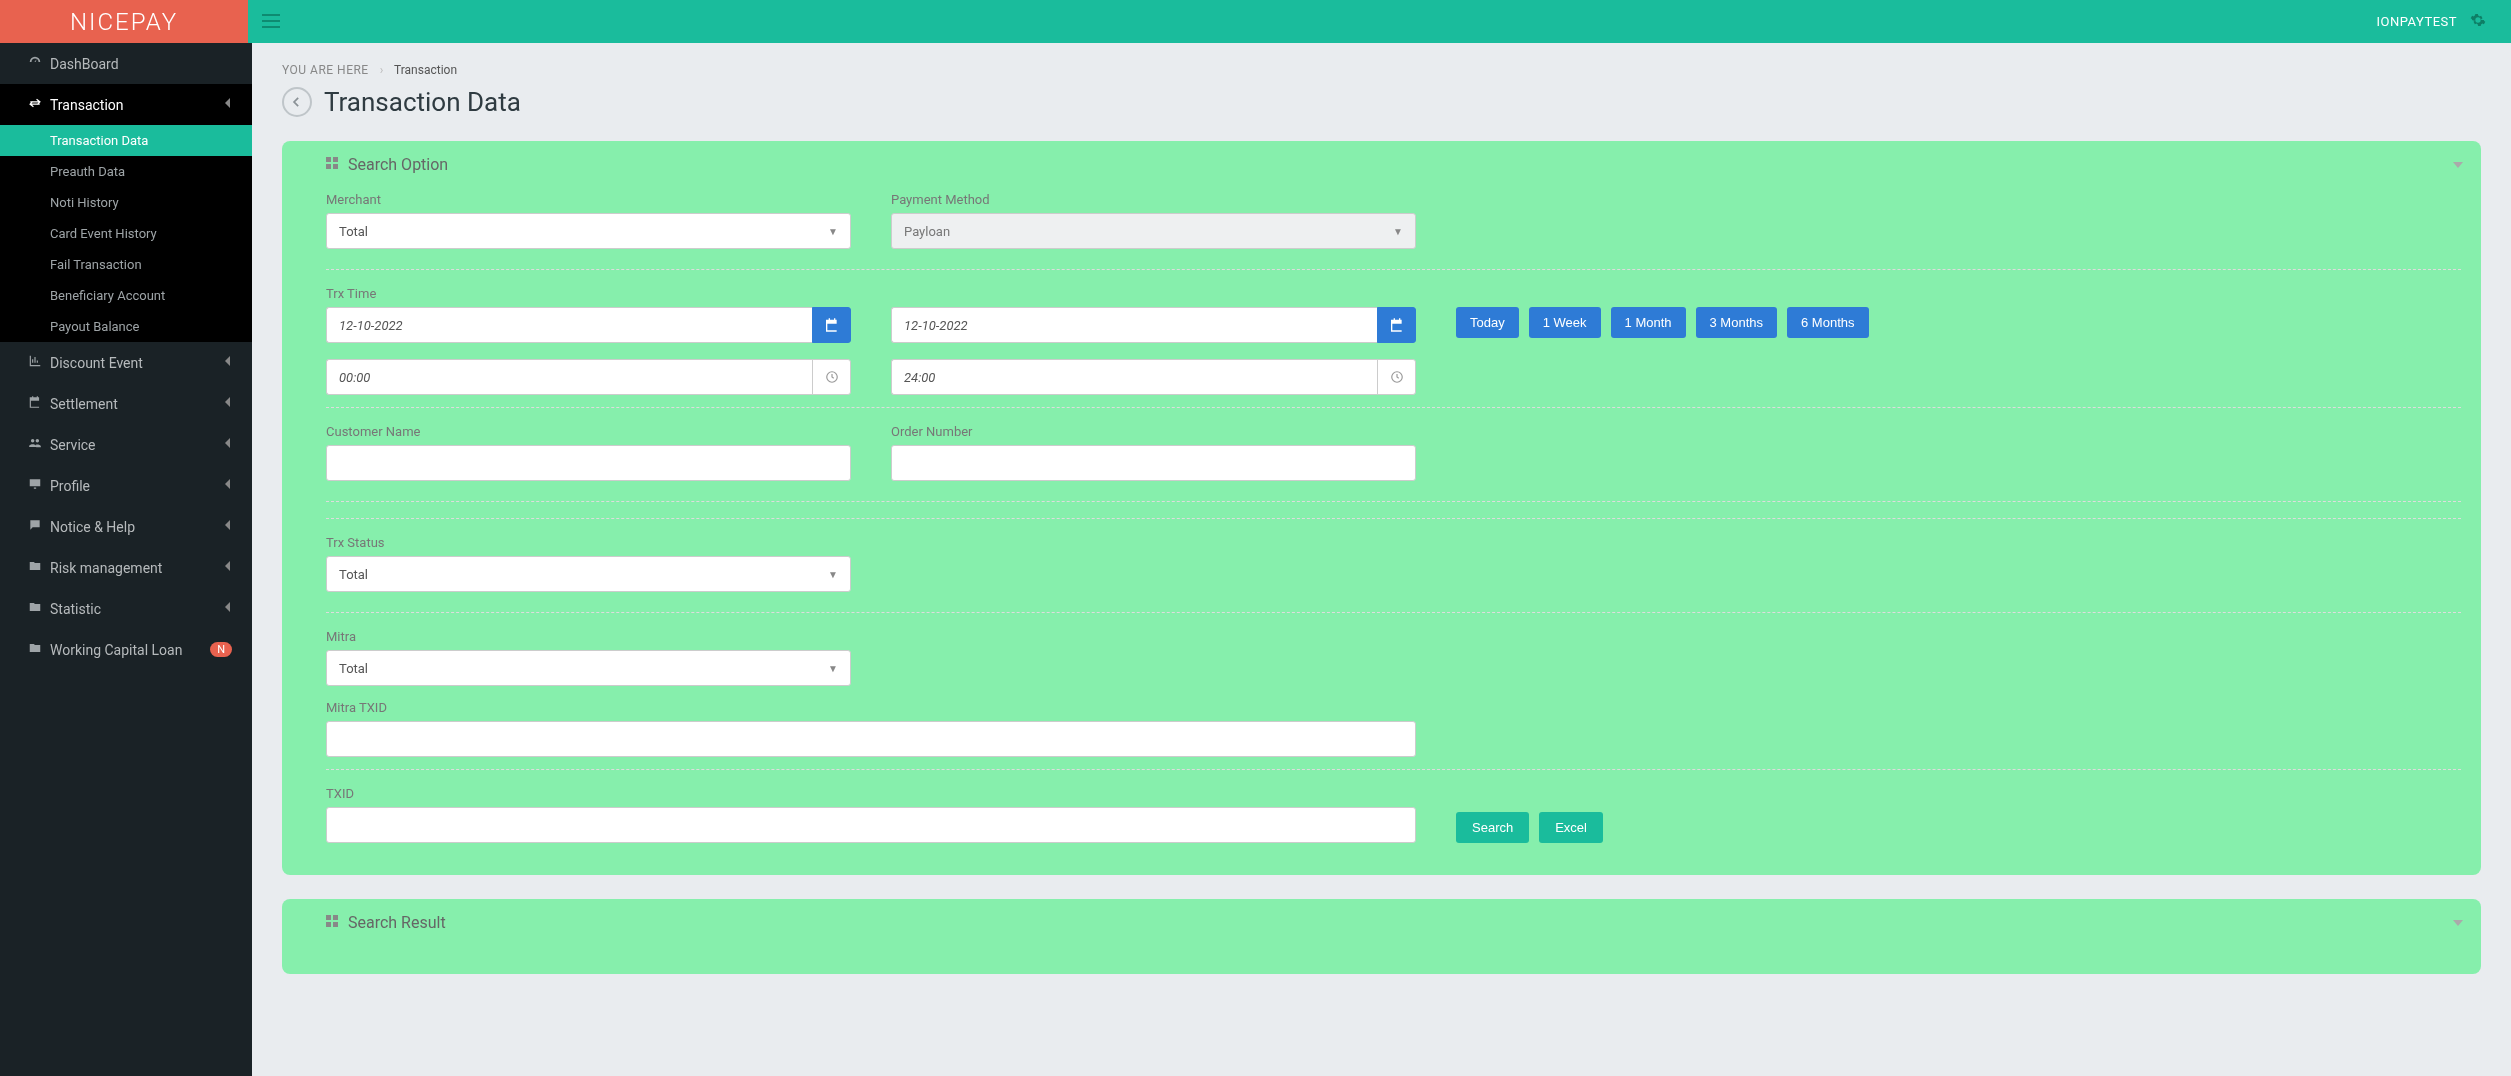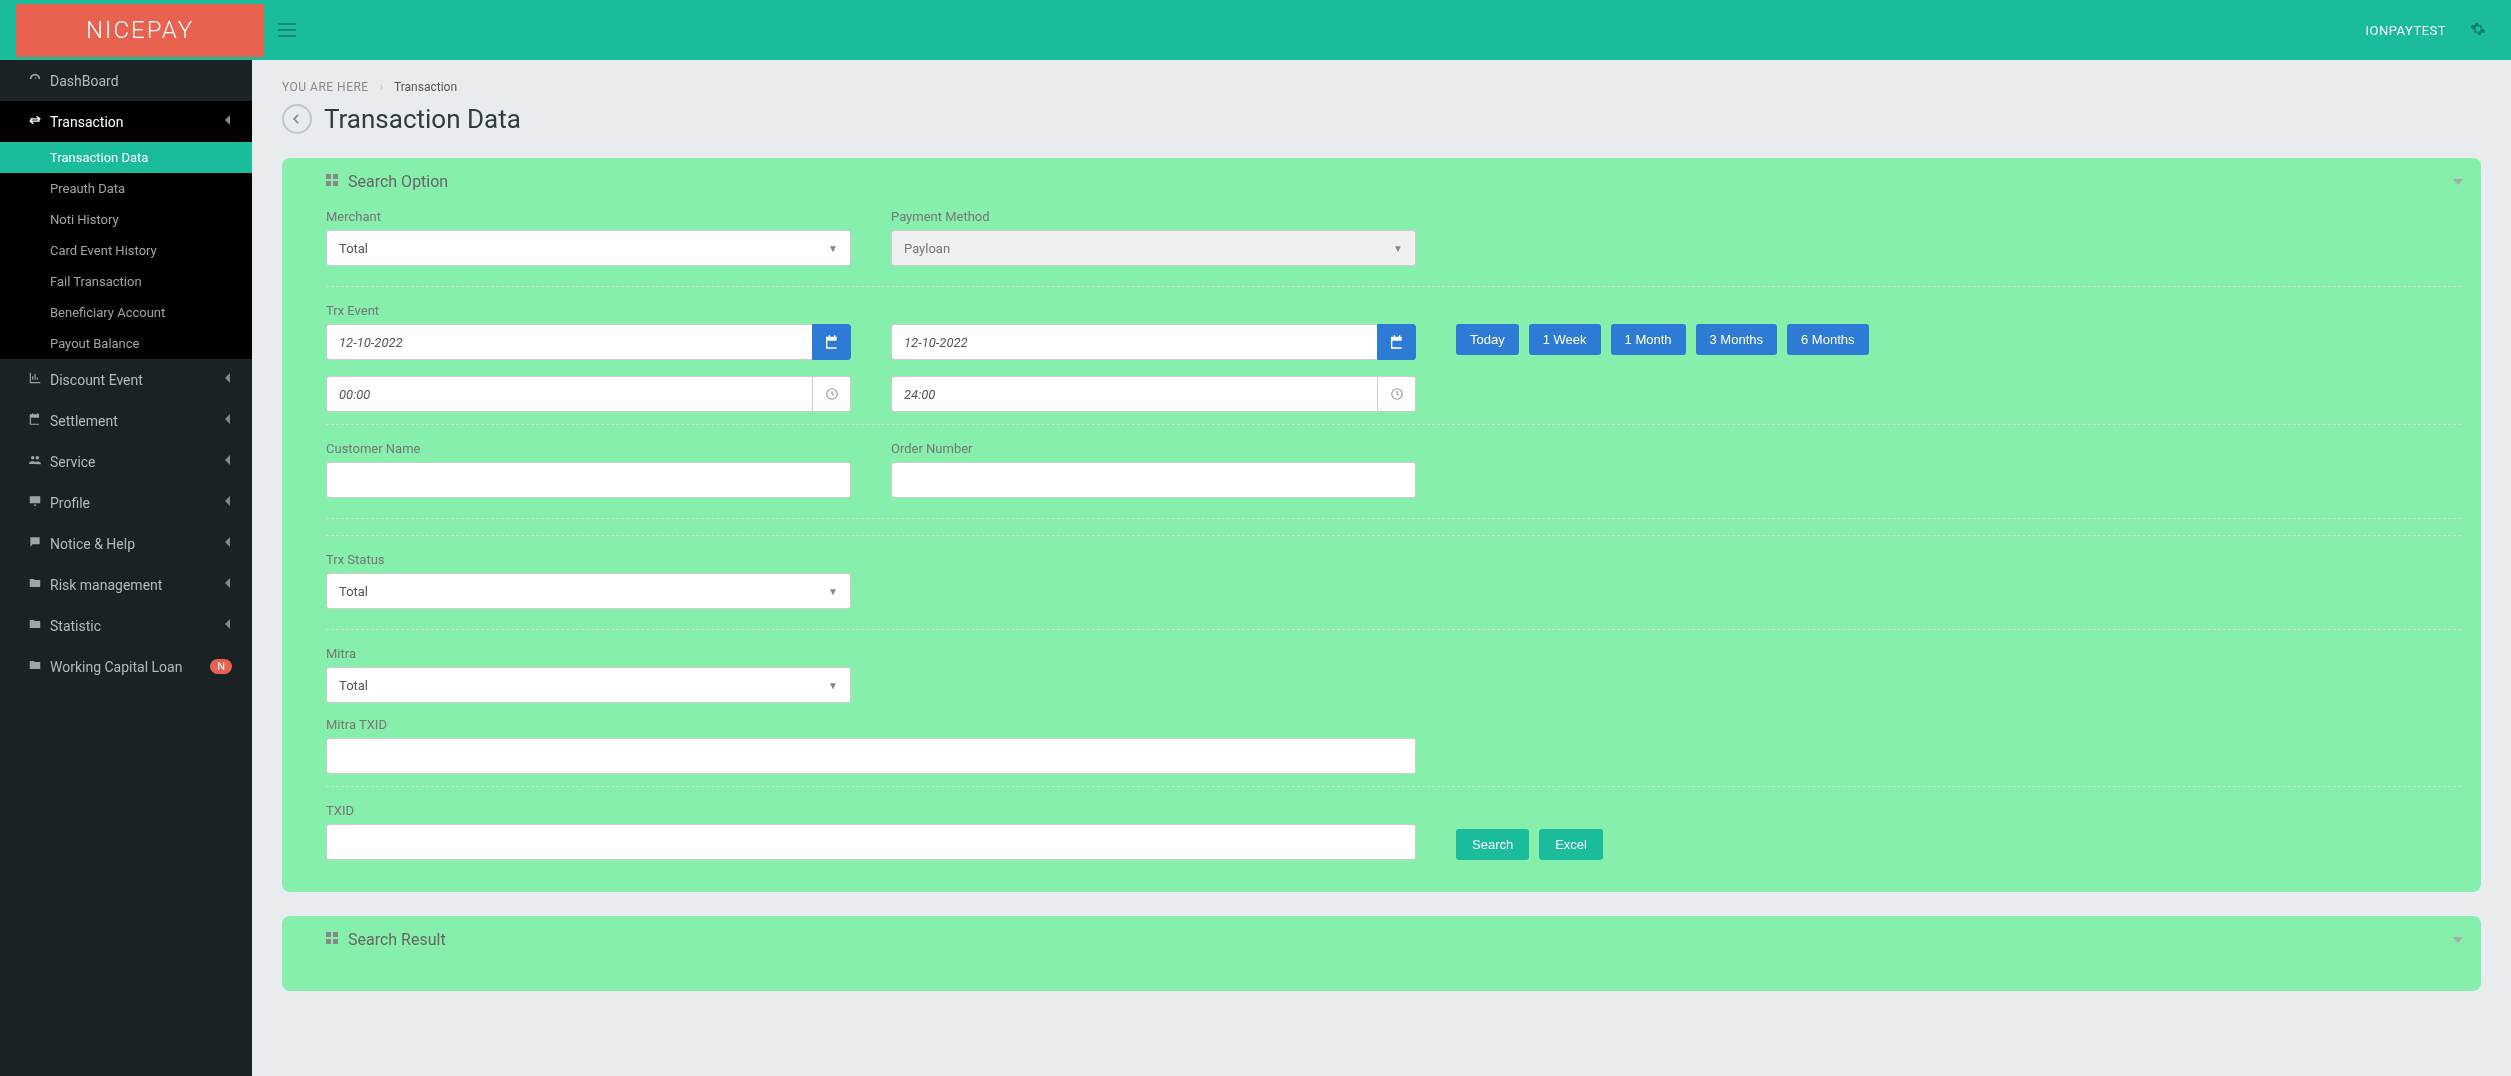--- a/index.html
+++ b/index.html
@@ -10,26 +10,25 @@
     background: #e9ecef;
     width: 2511px;
     height: 1076px;
     overflow: hidden;
     transform-origin: top left;
   }
   .app { display: flex; flex-direction: column; height: 100%; }
 
   
   .topbar {
-    height: 60px;
+    height: 43px;
     background: #1abc9c;
     display: flex;
     align-items: center;
     color: #fff;
-    padding-left: 16px;
   }
   .brand-box {
     width: 248px;
     height: 53px;
     background: #e8624f;
     display: flex;
     align-items: center;
     justify-content: center;
     font-size: 24px;
     font-weight: 300;
@@ -41,21 +40,21 @@
     font-size: 18px;
     color: #0e8b71;
   }
   .topbar-spacer { flex: 1; }
   .topbar-user {
     padding: 0 25px 0 10px;
     font-size: 13px;
     letter-spacing: .5px;
     display: flex;
     align-items: center;
-    gap: 24px;
+    gap: 13px;
   }
   .gear-icon {
     font-size: 14px;
     color: #0e7f66;
   }
 
   
   .body-row { display: flex; flex: 1; overflow: hidden; }
 
   
@@ -421,21 +420,21 @@
               <div class="select-control disabled">
                 <span>Payloan</span>
                 <span class="caret-down">▼</span>
               </div>
             </div>
           </div>
 
           <hr class="hr-dashed">
 
           <div class="section-block">
-            <span class="label">Trx Event</span>
+            <span class="label">Trx Time</span>
             <div class="section-row">
               <div class="col">
                 <div class="input-group">
                   <div class="input-control">
                       <span>12-10-2022</span>
                     </div>
                   <div class="input-addon dark">
                     <svg width="16" height="16" viewBox="0 0 24 24" fill="#fff">
                         <path d="M5 4h2V2h2v2h6V2h2v2h2v18H3V4h2zm0 6v10h14V10H5z"></path>
                       </svg>

